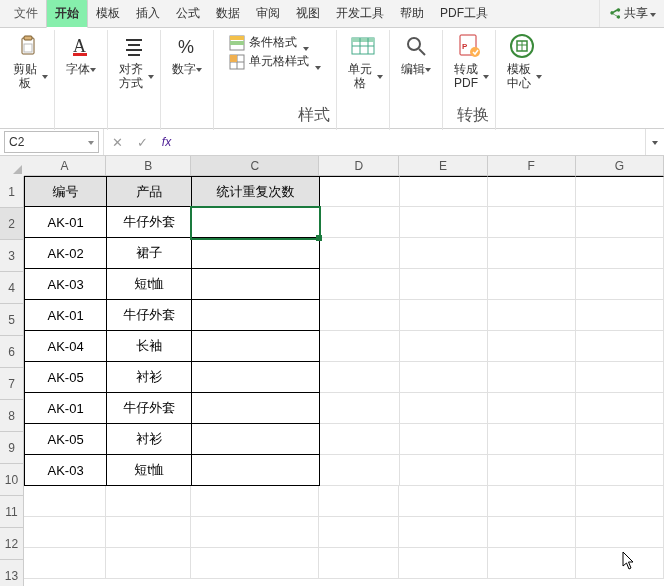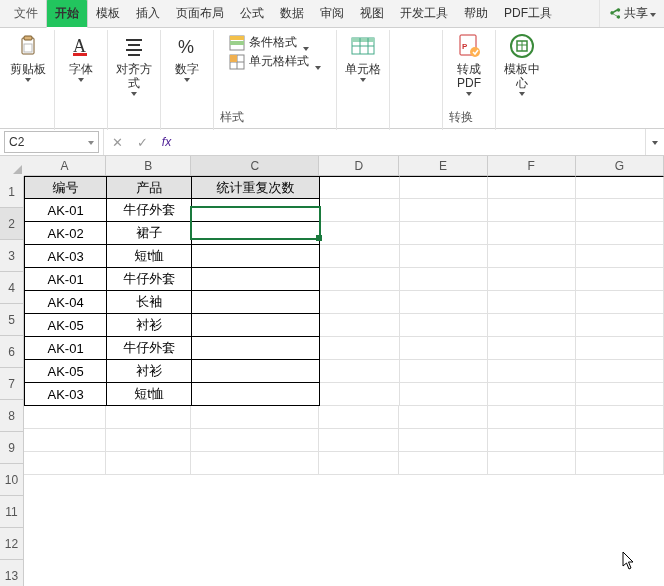--- a/index.html
+++ b/index.html
@@ -30,21 +30,21 @@
     cursor: default;
     position: relative;
     white-space: nowrap;
   }
   .tab.file {
     color: #555;
     font-family: Liberation Serif, serif;
   }
   .tab.active {
     font-weight: bold;
-    background: #22c55e;
+    background: #86efac;
     border: 1px solid #d0d0d0;
     border-bottom: 1px solid #fff;
     margin-bottom: -1px;
     border-radius: 2px 2px 0 0;
   }
   .share {
     margin-left: auto;
     display: flex;
     align-items: center;
     padding: 0 8px;
@@ -75,42 +75,42 @@
   }
   .group.noborder { border-right: none; }
   .group-content {
     flex-grow: 1;
     display: flex;
     align-items: flex-start;
     justify-content: center;
     width: 100%;
   }
   .group-label {
-    font-size: 12px;
+    font-size: 16px;
     color: #555;
-    text-align: left;
+    text-align: right;
     padding-bottom: 2px;
     width: 100%;
   }
   .bigbtn {
     display: flex;
     flex-direction: column;
     align-items: center;
     justify-content: center;
     width: 40px;
     cursor: default;
     gap: 2px;
   }
   .bigbtn .iconbox {
     width: 28px; height: 28px;
     display:flex; align-items:center; justify-content:center;
   }
   .bigbtn .btnlabel {
     font-size:12px; color:#333; text-align:center; line-height:14px;
-    display:flex; flex-direction:column; align-items:center;
+    display:flex; flex-direction:row; align-items:center;
   }
   .caret {
     width:0;height:0;border-left:3px solid transparent;border-right:3px solid transparent;border-top:4px solid #555;margin-top:2px;
   }
   .styles-list {
     display:flex; flex-direction:column; gap:2px; padding-top:2px;
   }
   .style-item {
     display:flex; align-items:flex-end; gap:4px; font-size:12px; white-space:nowrap; cursor:default;
   }
@@ -169,21 +169,21 @@
     position:absolute; left:0; top:20px; width:24px; bottom:0; background:#f0f0f0;
   }
   .rowhead {
     border-right:1px solid #ccc; border-bottom:1px solid #ccc;
     display:flex; align-items:center; justify-content:center;
     font-size:12px; color:#555; height:31px; background:#f0f0f0;
   }
   .cells {
     position:absolute; left:24px; top:20px; right:0; bottom:0;
   }
-  .row { display:flex; height:23px; }
+  .row { display:flex; height:31px; }
   .cell {
     border-right:1px solid #e0e0e0; border-bottom:1px solid #e0e0e0;
     display:flex; align-items:center; justify-content:center;
     font-size:13px; color:#000; background:#fff; overflow:hidden; white-space:nowrap;
   }
   
   .cA { width:82px; }
   .cB { width:85px; }
   .cC { width:128px; }
   .cD { width:80px; }
@@ -211,21 +211,20 @@
   }
 </style>
 </head>
 <body>
 
 <div class="tabs">
   <div class="tab file">文件</div>
   <div class="tab active">开始</div>
   <div class="tab">模板</div>
   <div class="tab">插入</div>
-  <div class="tab">页面布局</div>
   <div class="tab">公式</div>
   <div class="tab">数据</div>
   <div class="tab">审阅</div>
   <div class="tab">视图</div>
   <div class="tab">开发工具</div>
   <div class="tab">帮助</div>
   <div class="tab">PDF工具</div>
   <div class="share">
     <svg viewBox="0 0 24 24">
         <path fill="#3a8a3a" d="M18 8a3 3 0 10-2.83-4H15a3 3 0 00-.1 0L8.6 7.5a3 3 0 100 5l6.3 3.5A3 3 0 1018 14a3 3 0 00-2.3 1.1l-6-3.3a3 3 0 000-1.6l6-3.3A3 3 0 0018 8z"></path>
@@ -354,20 +353,34 @@
         <div class="btnlabel">
             <span>单元格</span>
             <div class="caret"></div>
           </div>
       </div>
     </div>
     <div class="group-label"></div>
   </div>
 
   <div class="group">
+    <div class="group-content">
+      <div class="bigbtn">
+        <div class="iconbox">
+          <svg width="24" height="24" viewBox="0 0 24 24">
+              <circle cx="10" cy="10" r="6" fill="none" stroke="#555" stroke-width="2"></circle>
+              <line x1="15" y1="15" x2="21" y2="21" stroke="#555" stroke-width="2"></line>
+            </svg>
+        </div>
+        <div class="btnlabel">
+            <span>编辑</span>
+            <div class="caret"></div>
+          </div>
+      </div>
+    </div>
     <div class="group-label"></div>
   </div>
 
   <div class="group">
     <div class="group-content">
       <div class="bigbtn">
         <div class="iconbox">
           <svg width="26" height="26" viewBox="0 0 26 26">
               <rect x="4" y="2" width="16" height="20" rx="1" fill="#fff" stroke="#c33"></rect>
               <text x="6" y="16" font-size="8" fill="#c33" font-weight="bold">P</text>

